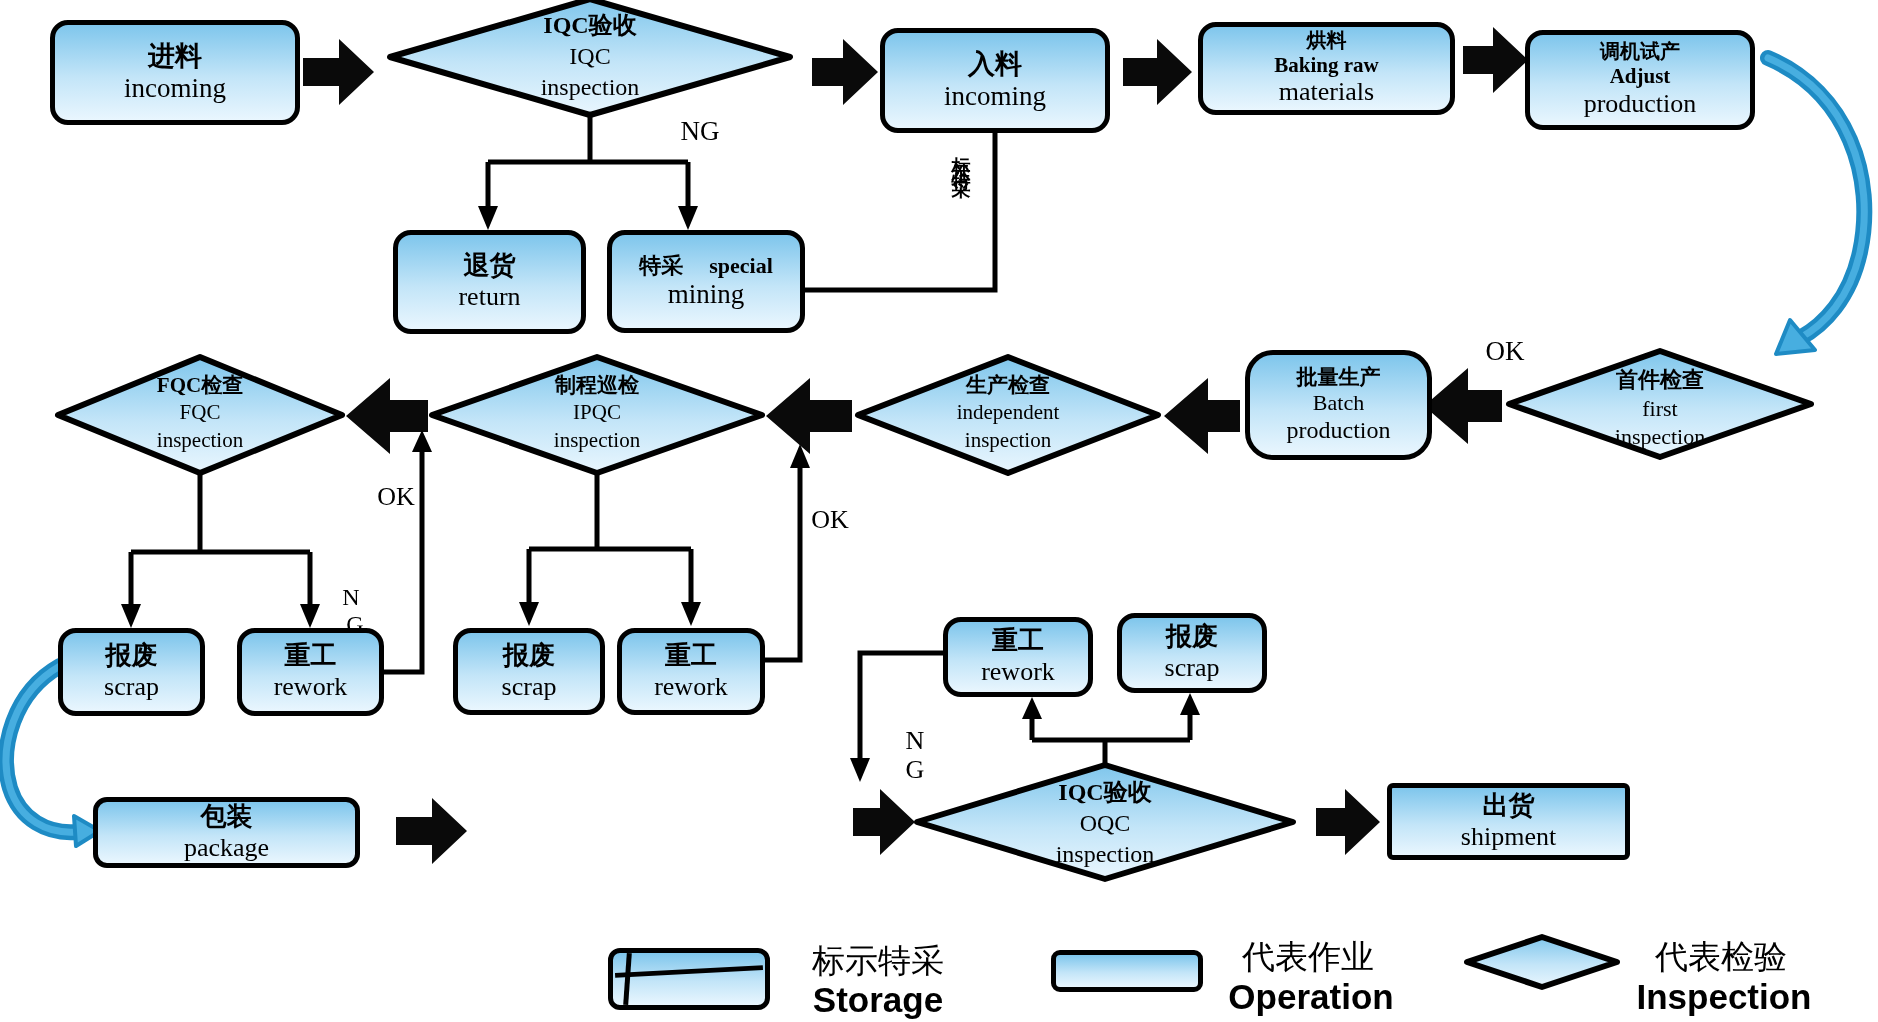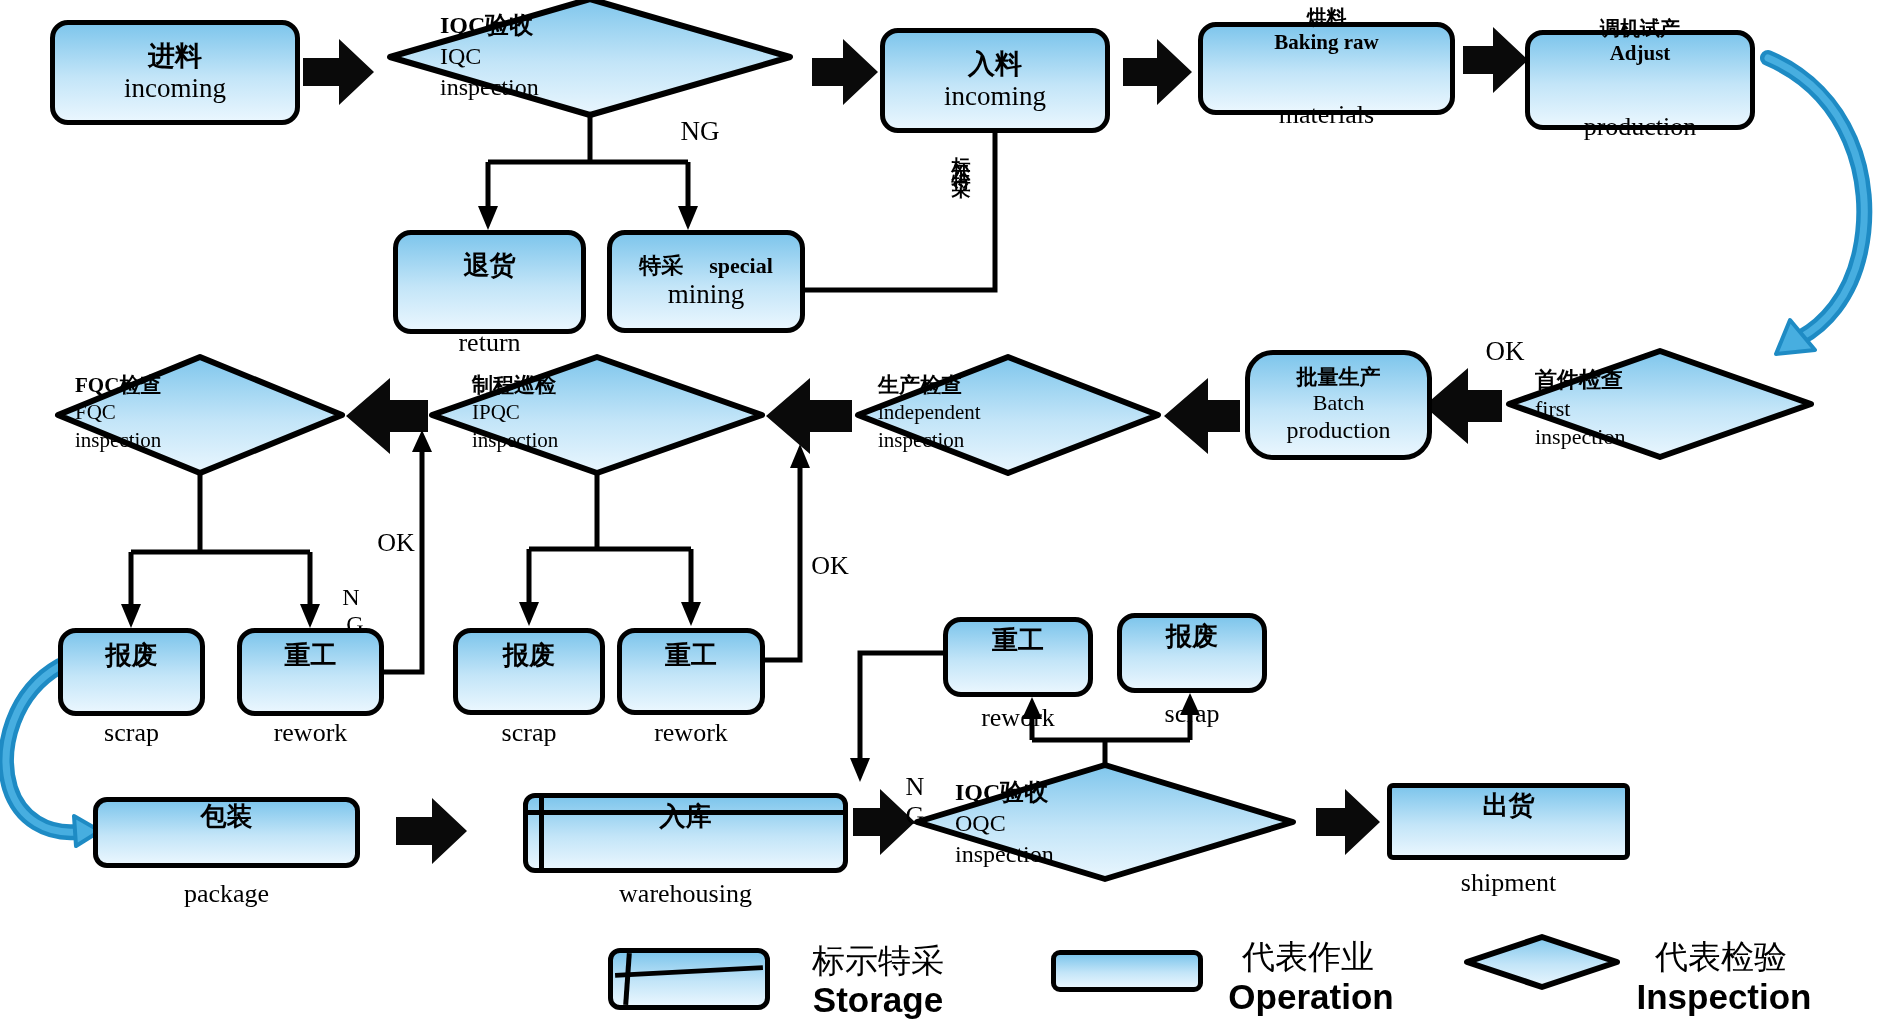--- a/index.html
+++ b/index.html
@@ -6,23 +6,23 @@
   .stage{position:relative;width:1878px;height:1022px;background:#fff;overflow:hidden;
          font-family:"Liberation Serif","DejaVu Serif",serif;color:#000;}
   .stage svg.layer{position:absolute;left:0;top:0;z-index:1;}
   .nodes{position:absolute;left:0;top:0;width:100%;height:100%;z-index:2;}
   .box{position:absolute;box-sizing:border-box;border:5px solid #000;border-radius:18px;
        background:linear-gradient(#7fc6ec,#c3e5f8 55%,#e9f6fe);
        display:flex;flex-direction:column;align-items:center;justify-content:center;
        line-height:1.18;text-align:center;}
   .zh{font-weight:bold;font-family:"Liberation Serif","DejaVu Serif",serif;}
   .en{font-family:"Liberation Serif","DejaVu Serif",serif;}
-  .t26{font-size:26px;margin-top:46px;} .t27{font-size:27px;} .t24{font-size:24px;}
+  .t26{font-size:26px;} .t27{font-size:27px;} .t24{font-size:24px;}
   .t22{font-size:22px;} .t21{font-size:21px;} .t20{font-size:20px;}
-  .dtext{position:absolute;line-height:1.3;}
+  .dtext{position:absolute;text-align:center;line-height:1.3;}
   .lbl{position:absolute;transform:translate(-50%,-50%);font-family:"Liberation Serif","DejaVu Serif",serif;white-space:nowrap;}
   .vertlbl{position:absolute;writing-mode:vertical-rl;text-orientation:upright;
            font-weight:bold;font-size:19px;letter-spacing:7px;font-family:"Liberation Serif","DejaVu Serif",serif;}
   .deco-h{position:absolute;background:#000;height:5px;}
   .deco-v{position:absolute;background:#000;width:5px;}
   .legend-en{font-family:Liberation Sans, sans-serif;font-weight:bold;font-size:35px;}
   .legend-zh{font-size:33px;}
   .inline-gap{display:inline-block;width:26px;}
 </style>
 </head>
@@ -169,26 +169,20 @@
     <div class="box" style="left:1117px;top:613px;width:150px;height:80px">
       <div class="zh t26">报废</div>
       <div class="en t26">scrap</div>
     </div>
 
     <div class="box" style="left:93px;top:797px;width:267px;height:71px;border-radius:14px">
       <div class="zh t26">包装</div>
       <div class="en t26">package</div>
     </div>
 
-    <div class="box" style="left:523px;top:793px;width:325px;height:80px;border-radius:12px">
-      <div class="deco-h" style="left:0;right:0;top:12px"></div>
-      <div class="deco-v" style="left:11px;top:0;bottom:0"></div>
-      <div class="zh t26">入库</div>
-      <div class="en t26">warehousing</div>
-    </div>
 
     <div class="box" style="left:1387px;top:783px;width:243px;height:77px;border-radius:6px">
       <div class="zh t26">出货</div>
       <div class="en t26">shipment</div>
     </div>
 
     <div class="dtext" style="left:440px;top:10px;width:300px;font-size:24px">
       <div class="zh">IQC验收</div>
       <div class="en">IQC</div>
       <div class="en">inspection</div>

